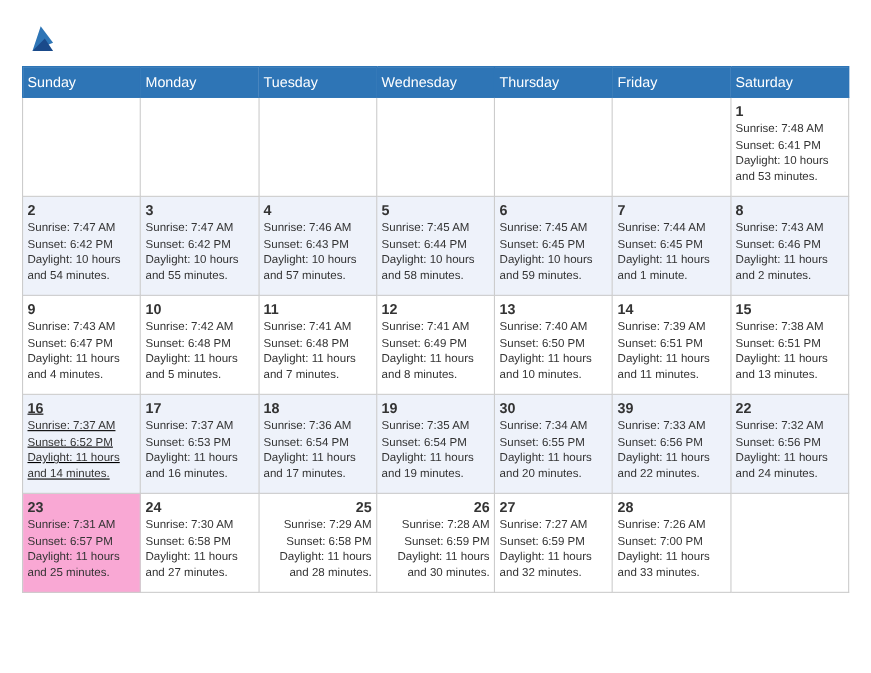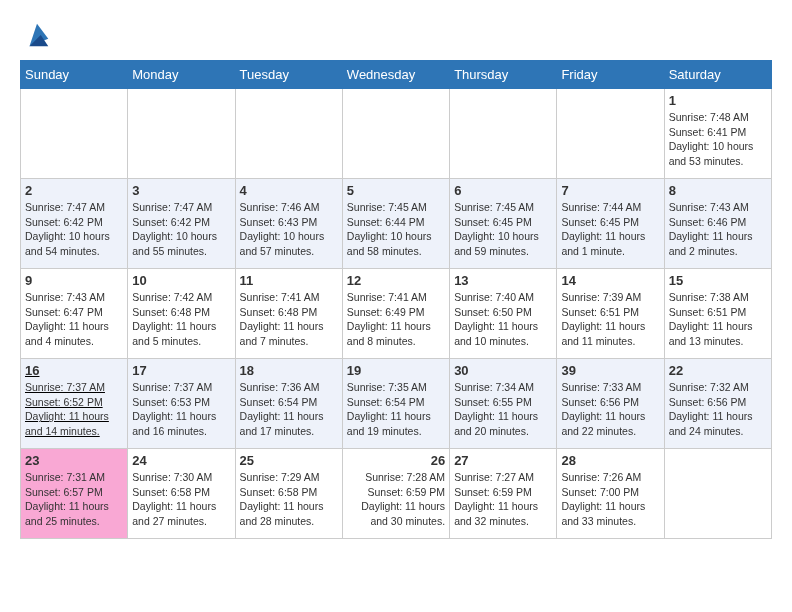--- a/index.html
+++ b/index.html
@@ -231,21 +231,21 @@
       </tr>
       <tr>
         <td style="background-color: #f9a8d4;">
           <span class="day-number">23</span>
           <div class="day-info">Sunrise: 7:31 AM<br>Sunset: 6:57 PM<br>Daylight: 11 hours<br>and 25 minutes.</div>
         </td>
         <td style="background-color: rgb(255, 255, 255);">
           <span class="day-number">24</span>
           <div class="day-info">Sunrise: 7:30 AM<br>Sunset: 6:58 PM<br>Daylight: 11 hours<br>and 27 minutes.</div>
         </td>
-        <td style="background-color: rgb(255, 255, 255);">
+        <td style="background-color: rgb(255, 255, 255); text-align: right;">
           <span class="day-number">25</span>
           <div class="day-info">Sunrise: 7:29 AM<br>Sunset: 6:58 PM<br>Daylight: 11 hours<br>and 28 minutes.</div>
         </td>
         <td style="background-color: rgb(255, 255, 255); text-align: right;">
           <span class="day-number">26</span>
           <div class="day-info">Sunrise: 7:28 AM<br>Sunset: 6:59 PM<br>Daylight: 11 hours<br>and 30 minutes.</div>
         </td>
         <td style="background-color: rgb(255, 255, 255);">
           <span class="day-number">27</span>
           <div class="day-info">Sunrise: 7:27 AM<br>Sunset: 6:59 PM<br>Daylight: 11 hours<br>and 32 minutes.</div>

